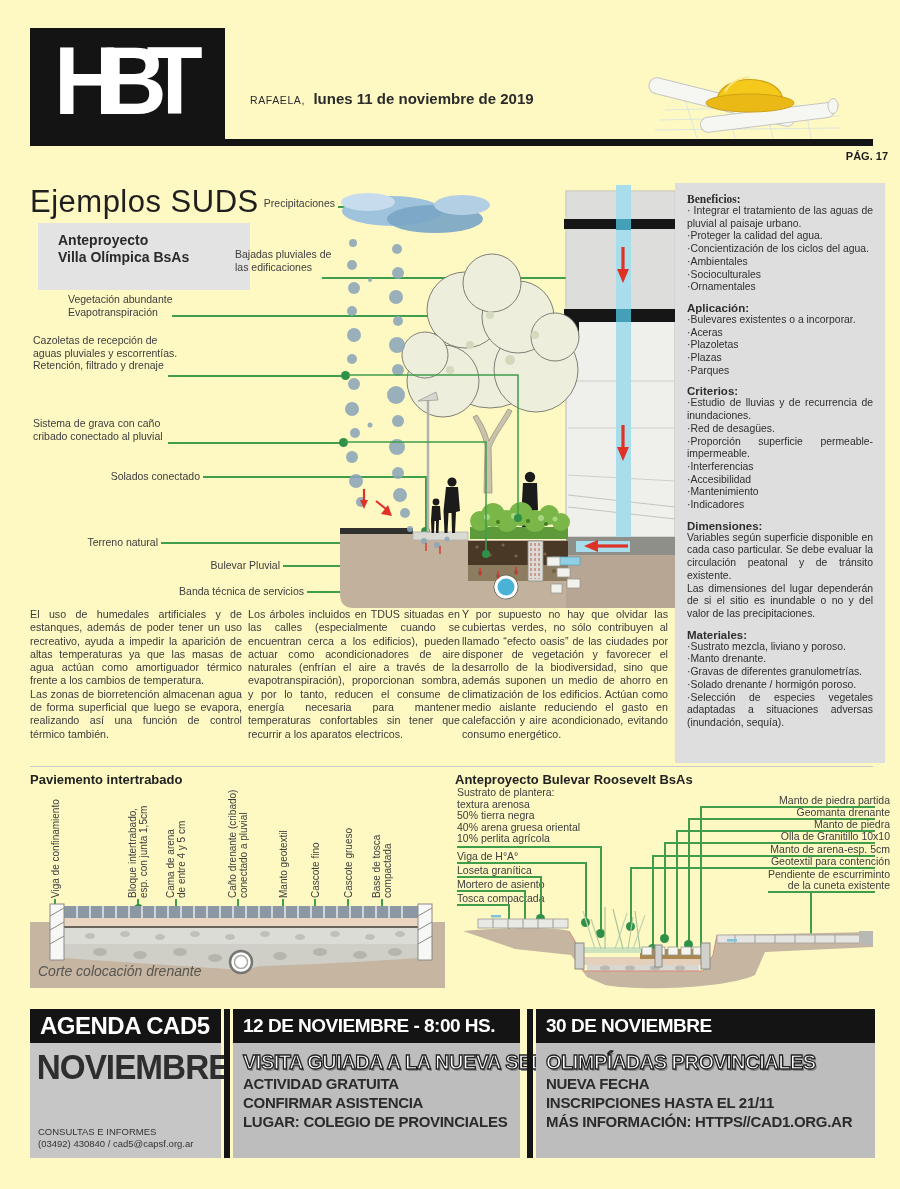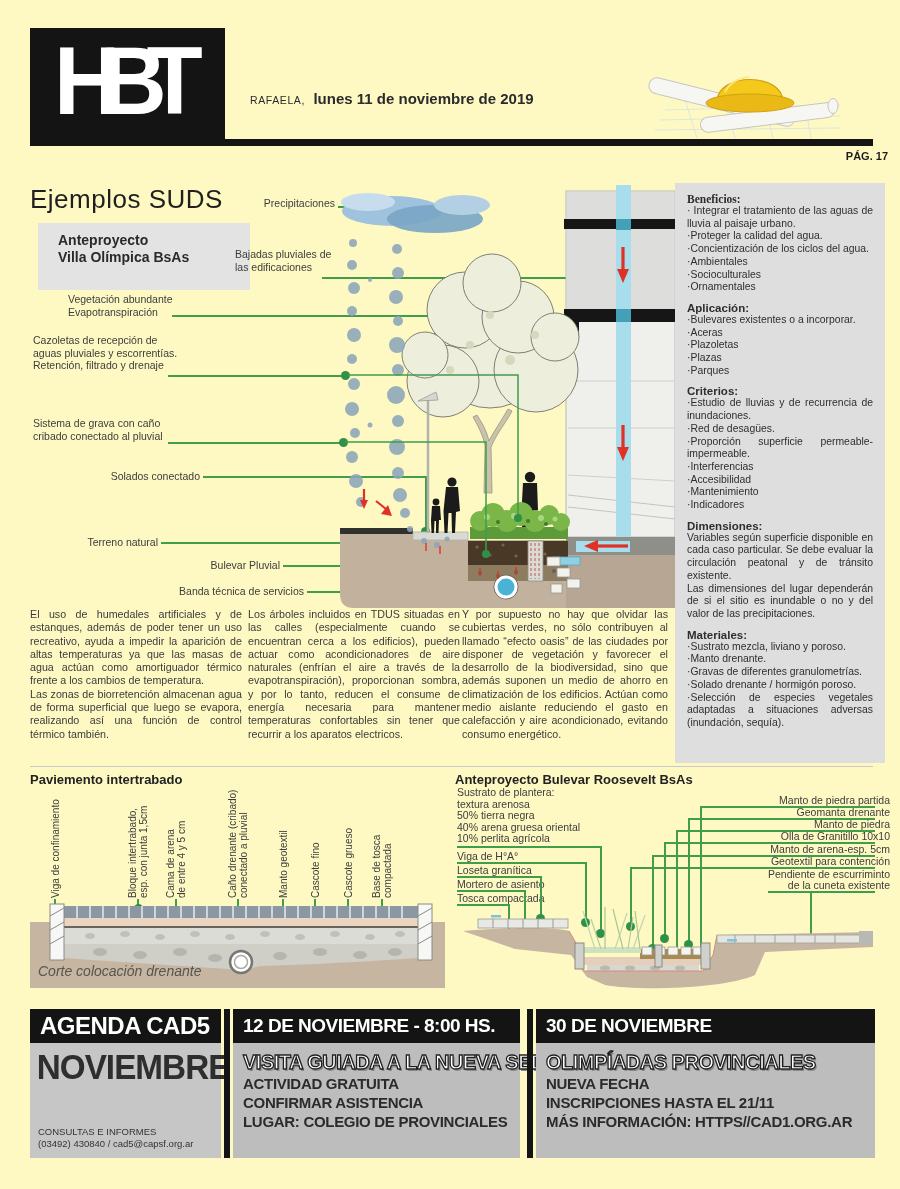--- a/index.html
+++ b/index.html
@@ -9,21 +9,21 @@
   
   .logo-box{position:absolute;left:30px;top:28px;width:195px;height:112px;background:#141414;}
   .logo-text{display:block;color:#fff;font-weight:800;font-size:92px;line-height:104px;
              letter-spacing:-0.22em;padding-left:24px;transform:scaleY(1.05);}
   .dateline{position:absolute;left:250px;top:90px;color:#2b2b2b;white-space:nowrap;}
   .dateline .city{font-size:10.5px;letter-spacing:.6px;font-weight:400;}
   .dateline .date{font-size:15px;font-weight:700;margin-left:4px;}
   .header-rule{position:absolute;left:30px;top:139px;width:843px;height:7px;background:#141414;}
   .page-number{position:absolute;right:27px;top:150px;font-size:11px;font-weight:700;color:#1d1d1d;}
   
-  .art-title{position:absolute;left:30px;top:184px;font-size:26px;letter-spacing:.5px;color:#1f1f1f;}
+  .art-title{position:absolute;left:30px;top:184px;font-size:31px;letter-spacing:.5px;color:#1f1f1f;}
   .proj-box{position:absolute;left:38px;top:223px;width:212px;height:67px;background:#e3e3e3;}
   .proj-box div{font-size:14px;font-weight:700;color:#2a2a2a;line-height:17px;padding-left:20px;}
   .proj-box div:first-child{padding-top:9px;}
   .co{position:absolute;font-size:10.5px;line-height:12.6px;color:#3c3c3c;white-space:pre-line;}
   .co.r{text-align:right;}
   .ln{position:absolute;background:#3f9d4b;height:1.5px;}
   .vln{position:absolute;background:#3f9d4b;width:1.5px;}
   .dot{position:absolute;width:9px;height:9px;border-radius:50%;background:#2f9148;}
   
   .sidebar{position:absolute;left:675px;top:183px;width:210px;height:580px;background:#dedede;
@@ -307,21 +307,21 @@
     <g stroke="#3f9d4b" stroke-width="1.5" fill="none">
       <polyline points="8,190 178,190 178,330"></polyline>
       <polyline points="5,257 146,257 146,366"></polyline>
       <circle cx="178" cy="333" r="4" fill="#2f9148" stroke="none"></circle>
       <circle cx="146" cy="369" r="4" fill="#2f9148" stroke="none"></circle>
     </g>
   </svg>
 
   <div class="sidebar">
     <div class="sb-title">Beneficios:</div>
-    <div class="sb-item">· Integrar el tratamiento de las aguas de lluvia al paisaje urbano.</div>
+    <div class="sb-item">· Integrar el tratamiento de las aguas de pluvial al paisaje urbano.</div>
     <div class="sb-item">·Proteger la calidad del agua.</div>
     <div class="sb-item">·Concientización de los ciclos del agua.</div>
     <div class="sb-item">·Ambientales</div>
     <div class="sb-item">·Socioculturales</div>
     <div class="sb-item">·Ornamentales</div>
     <div class="sb-title">Aplicación:</div>
     <div class="sb-item">·Bulevares existentes o a incorporar.</div>
     <div class="sb-item">·Aceras</div>
     <div class="sb-item">·Plazoletas</div>
     <div class="sb-item">·Plazas</div>

